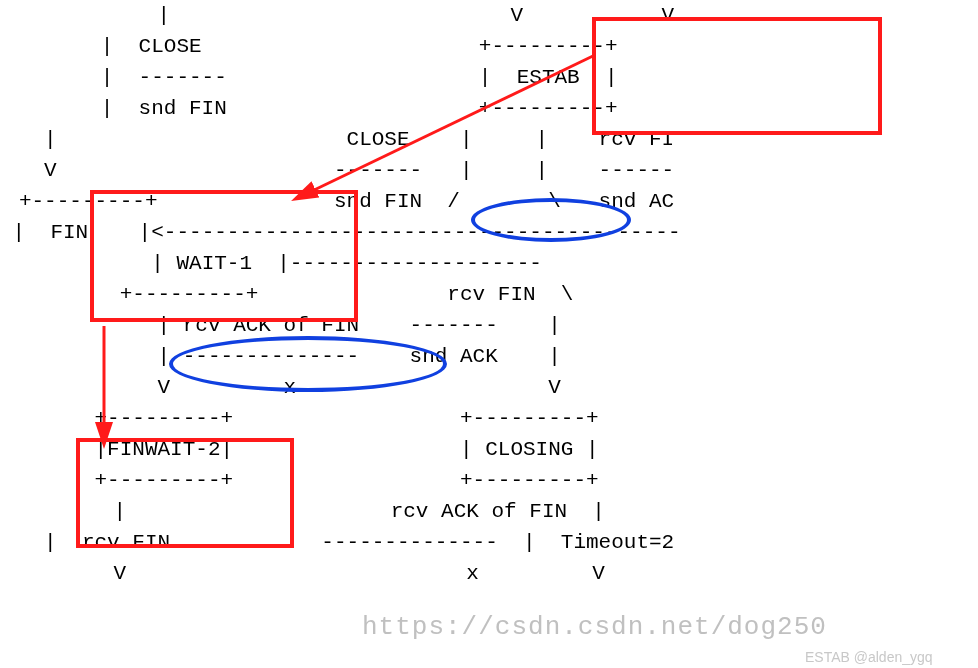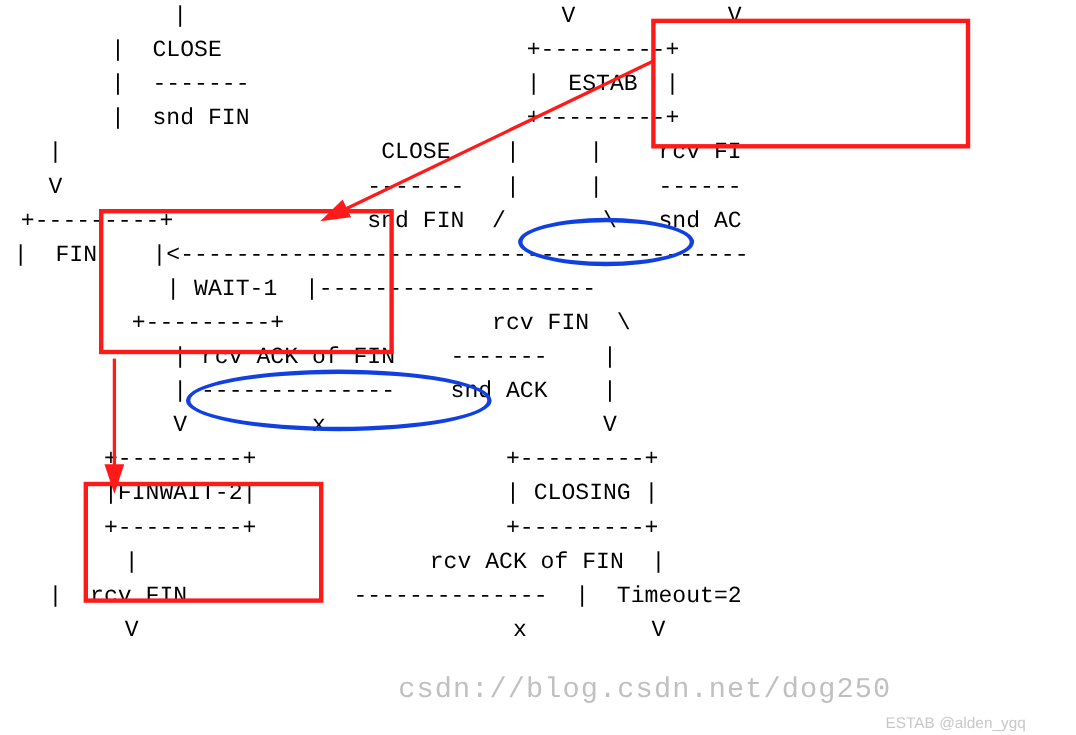--- a/index.html
+++ b/index.html
@@ -109,16 +109,16 @@
 
 <svg style="position:absolute; left:0; top:0; width:978px; height:668px; pointer-events:none;">
   <defs>
     <marker id="rah2" markerWidth="10" markerHeight="10" refX="2" refY="3" orient="auto" markerUnits="strokeWidth">
       <path d="M0,0 L0,6 L9,3 z" fill="#ff1a1a"></path>
     </marker>
   </defs>
   <line x1="104" y1="326" x2="104" y2="428" stroke="#ff1a1a" stroke-width="3" marker-end="url(#rah2)"></line>
 </svg>
 
-<div class="watermark" style="left:362px; top:614px;">csdn://blog.csdn.net/dog250</div>
+<div class="watermark" style="left:362px; top:614px;">https://csdn.csdn.net/dog250</div>
 <div class="watermark2" style="left:805px; top:650px;">ESTAB @alden_ygq</div>
 
 </div>
 
 </body></html>

